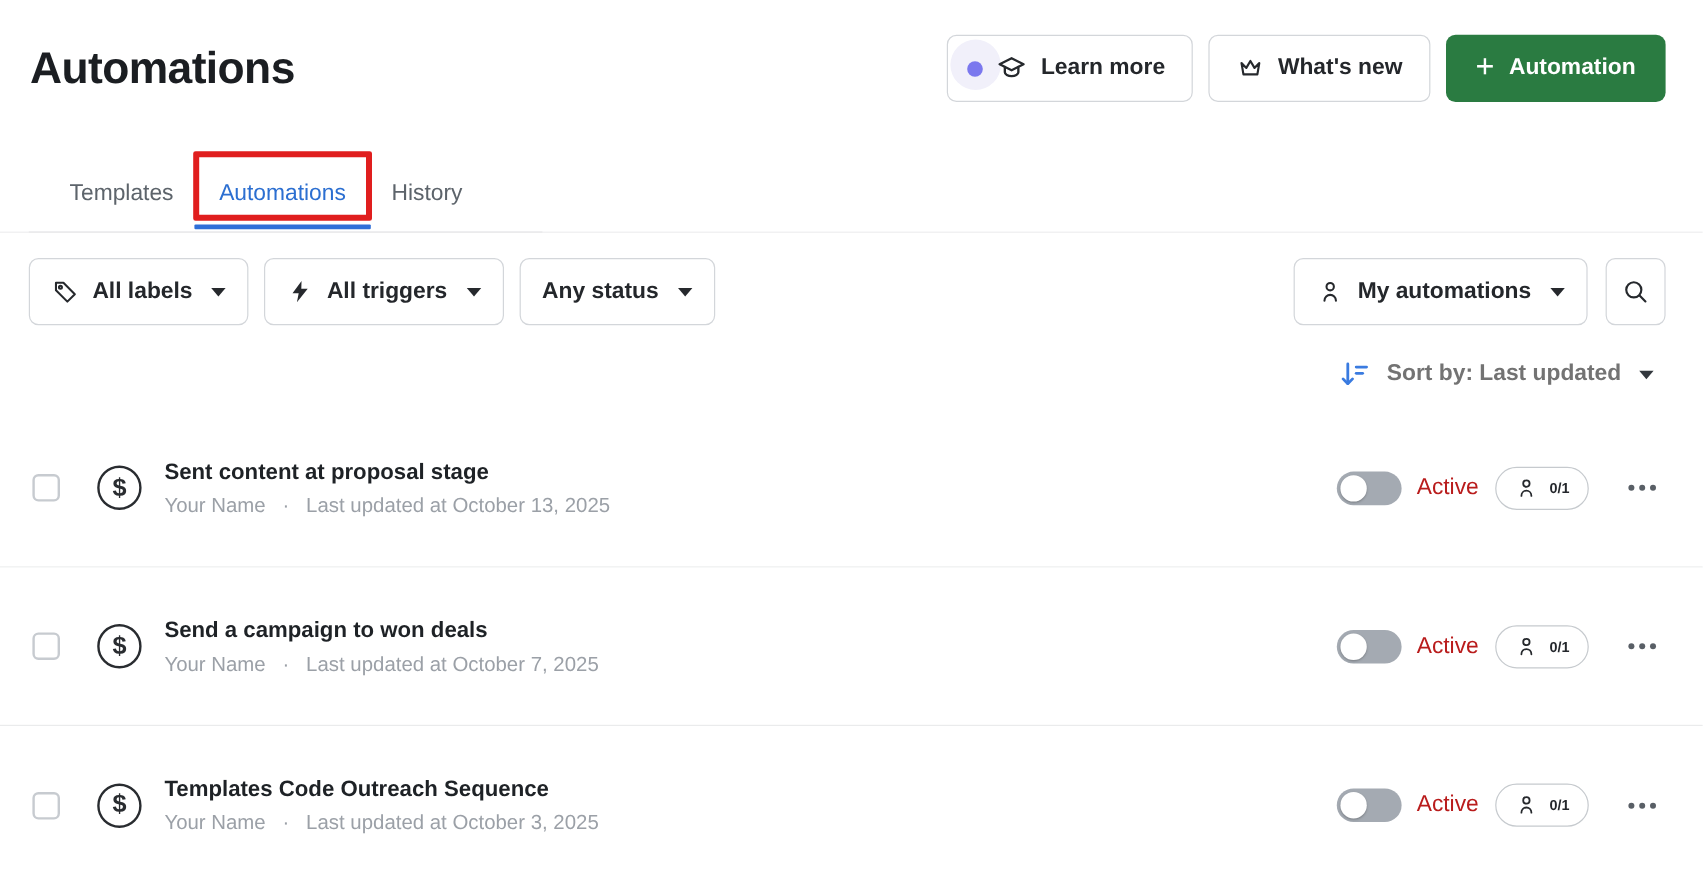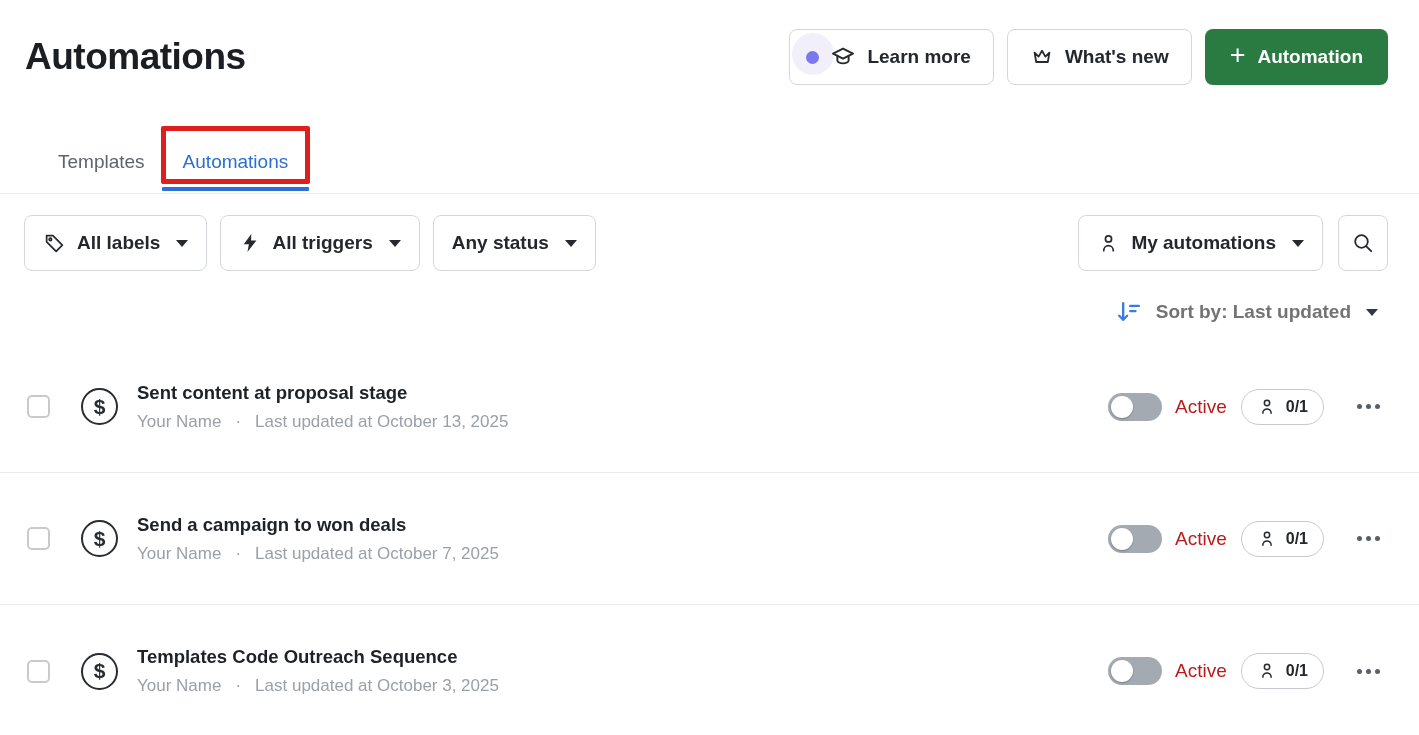--- a/index.html
+++ b/index.html
@@ -157,21 +157,21 @@
     background: #fff; box-shadow: 0 1px 2px rgba(0,0,0,.25);
   }
   .toggle-label { margin-left: 13px; font-size: 19px; color: #b91c1c; }
   .usage-pill {
     margin-left: 14px;
     height: 36px; border-radius: 18px;
     border: 1px solid #c6cace; background: #fff;
     display: inline-flex; align-items: center; gap: 9px;
     padding: 0 15px; cursor: pointer;
   }
-  .usage-count { font-size: 16px; font-weight: 700; color: #24272c; }
+  .usage-count { font-size: 12px; font-weight: 700; color: #24272c; }
   .menu-btn {
     margin-left: 31px;
     background: none; border: none; cursor: pointer;
     display: flex; gap: 4px; align-items: center; padding: 6px 2px;
   }
   .menu-btn i { width: 5px; height: 5px; border-radius: 50%; background: #595f66; display: block; }
 
   svg.ic { stroke: #26292d; fill: none; stroke-width: 1.8; stroke-linecap: round; stroke-linejoin: round; }
   svg.ic-fill { fill: #26292d; stroke: none; }
 </style>
@@ -209,20 +209,23 @@
 
 <div class="tab-bar">
   <div class="tabs">
     <button class="tab">
       <span>Templates</span>
     </button>
     <button class="tab active">
       <span>Automations</span>
       <span class="tab-underline"></span>
       <span class="annotation-box"></span>
+    </button>
+    <button class="tab">
+      <span>History</span>
     </button>
   </div>
   <div class="tab-bar-line-strip"></div>
   <div class="tab-bar-line-full"></div>
 </div>
 
 <div class="filter-bar">
   <div class="filter-left">
 
     <button class="btn btn-filter">

